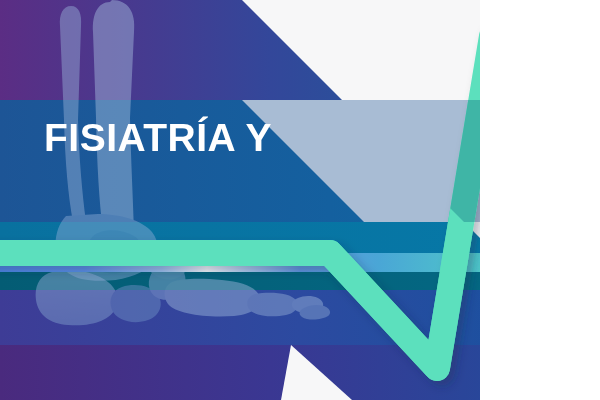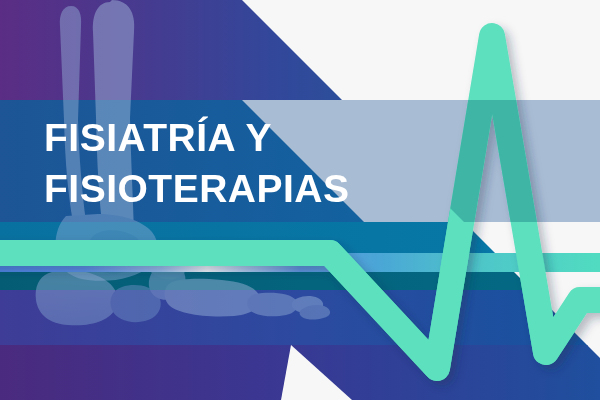--- a/index.html
+++ b/index.html
@@ -1,21 +1,21 @@
 <!DOCTYPE html>
 <html><head>
 <meta charset="utf-8">
 <title>Fisiatría y Fisioterapias Banner</title>
 <style>
   html,body{margin:0;padding:0;background:#ffffff;}
   body{font-family:"Liberation Sans",sans-serif;}
 
   #banner{
     position:relative;
-    width:600px;height:400px;
+    width:480px;height:400px;
     overflow:hidden;
     background:#f7f7f8;
   }
   #banner svg.layer{
     position:absolute;left:0;top:0;
     width:600px;height:400px;
     display:block;
   }
 
   
@@ -216,16 +216,15 @@
     </g>
     <defs>
       <clipPath id="clipBlockOnly">
         <path d="M0,0 L242,0 L600,358 L600,400 L0,400 Z"></path>
       </clipPath>
     </defs>
   </svg>
 
   <div id="headline">
     <div class="line">FISIATRÍA Y</div>
-    <div class="line">FISIOTERAPIAS</div>
   </div>
 
 </div>
 
 </body></html>

